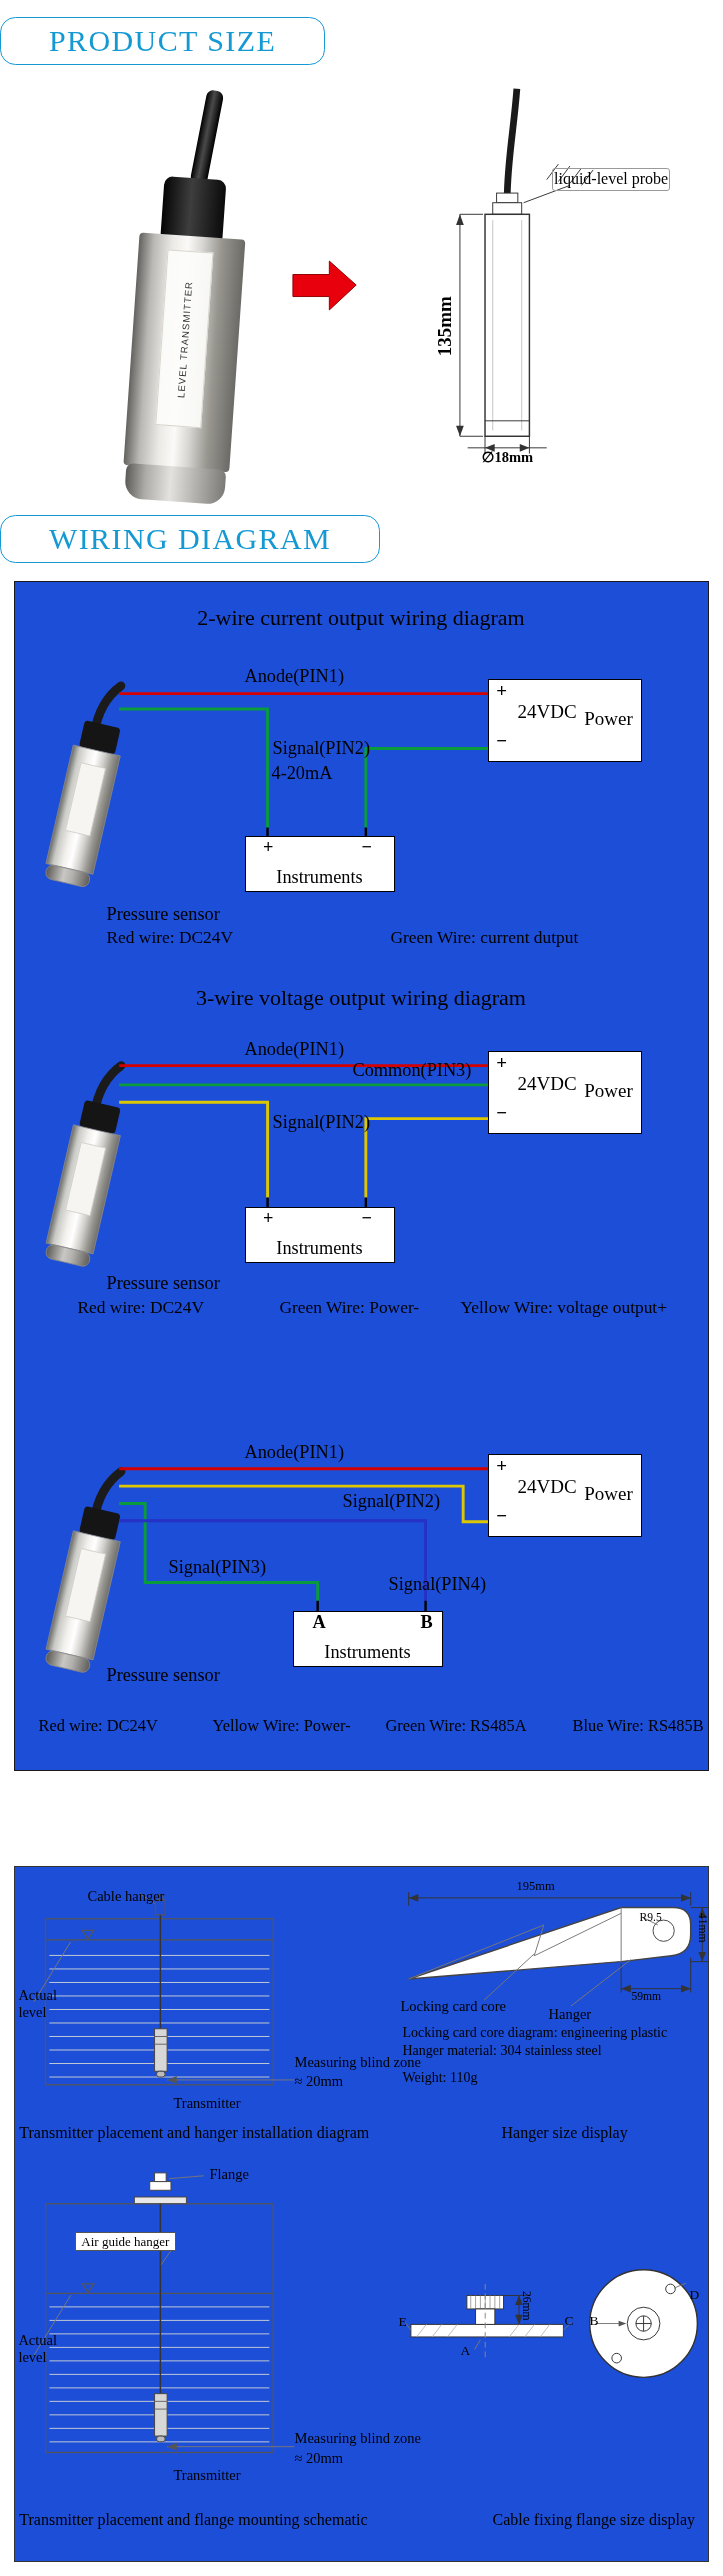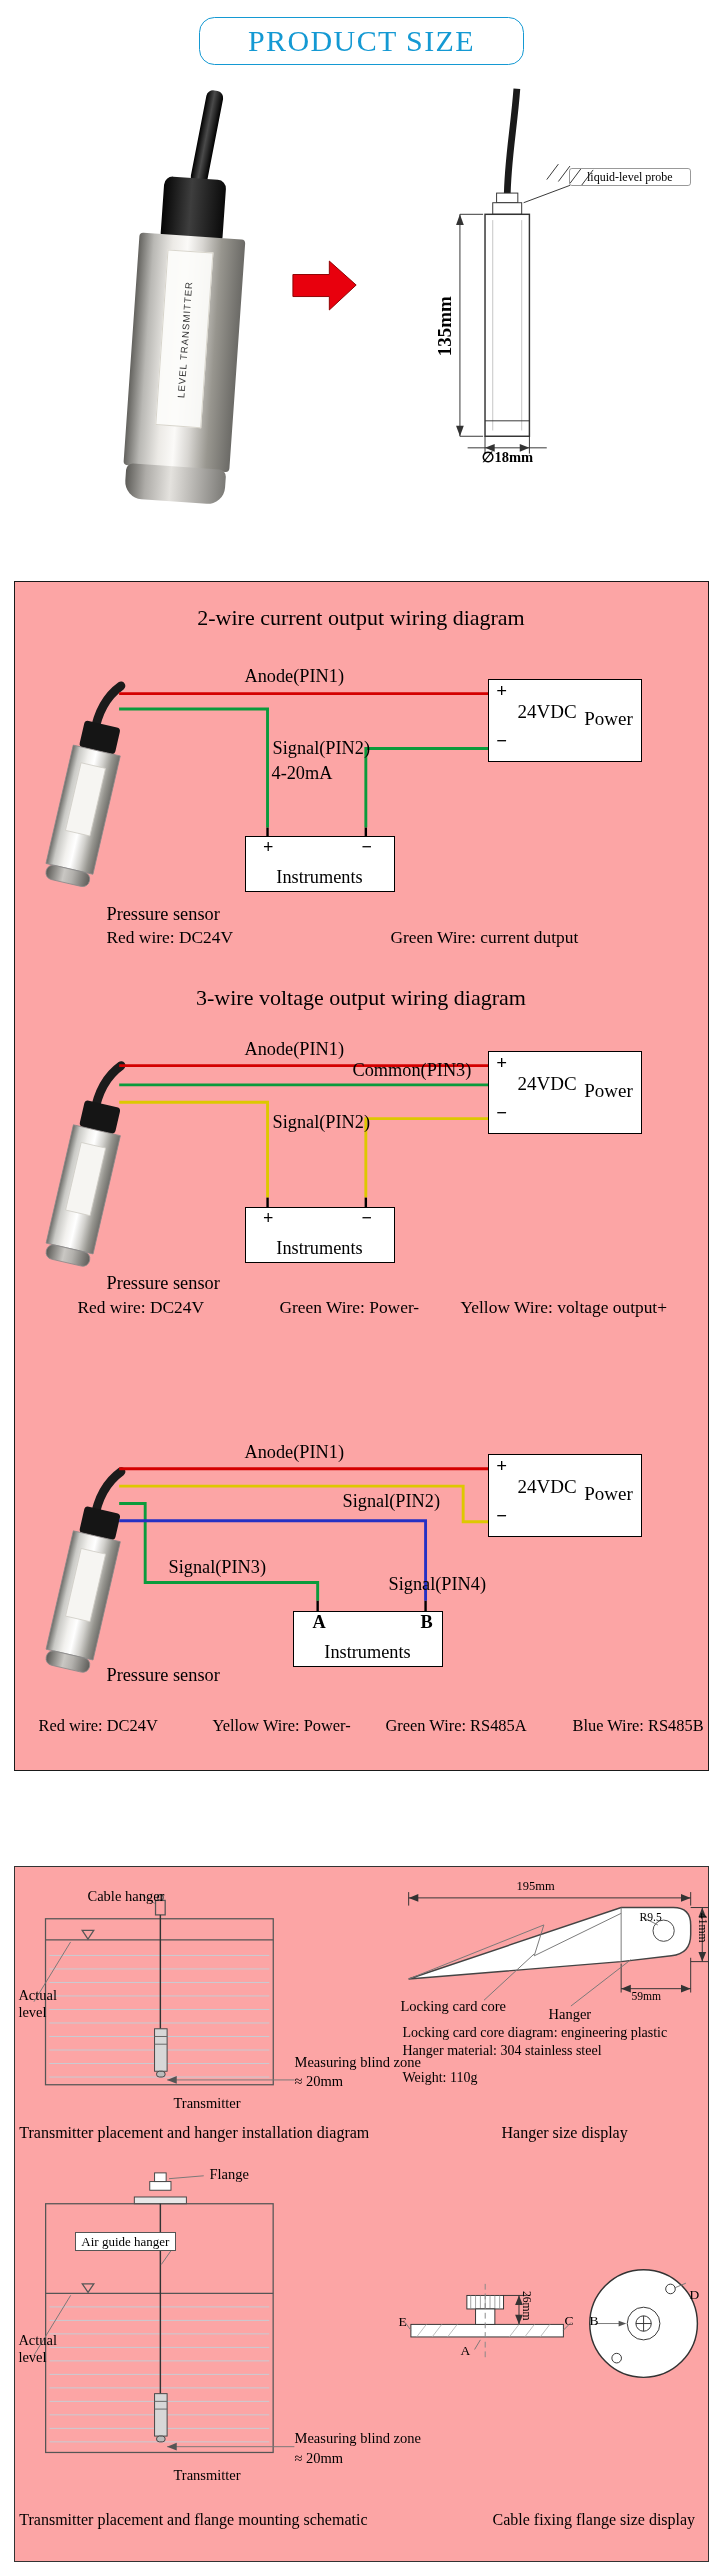--- a/index.html
+++ b/index.html
@@ -3,24 +3,24 @@
 <meta charset="utf-8">
 <style>
 *{margin:0;padding:0;box-sizing:border-box}
 :root{--accent:#1499d3;--wire-red:#d40000;--wire-green:#0a9b3c;--wire-yellow:#ddc800;--wire-blue:#2531c4}
 body{background:#fff}
 .page{position:relative;width:723px;height:2576px;margin:0 auto;background:#fff;
   font-family:"Liberation Serif",serif;color:#000;overflow:hidden}
 .abs{position:absolute}
 .l{position:absolute;white-space:nowrap;line-height:1.18}
 .wrap{white-space:normal}
-.pill-row{position:absolute;left:0;width:100%;display:flex;justify-content:center}
+.pill-row{position:absolute;left:0;width:100%;display:flex;justify-content:flex-start}
 .pill{border:1.9px solid var(--accent);color:var(--accent);background:#fff;border-radius:15.4px;
   font-size:30px;letter-spacing:1.4px;padding:5.8px 48px}
-.panel{position:absolute;background:#fca5a5}
+.panel{position:absolute;background:#1d4ed8}
 .wire{fill:none;stroke-width:3}
 .wred{stroke:var(--wire-red)} .wgreen{stroke:var(--wire-green)}
 .wyellow{stroke:var(--wire-yellow)} .wblue{stroke:var(--wire-blue)}
 .stub{stroke:#000;stroke-width:2.5}
 .thin{stroke:#555;stroke-width:1.3;fill:none}
 .thin2{stroke:#777;stroke-width:1;fill:none}
 .water{stroke:#c6cdd5;stroke-width:1}
 .dim{stroke:#333;stroke-width:1}
 .arrow{fill:#333}
 .dgtitle{position:absolute;left:0;width:100%;text-align:center;font-size:22px}
@@ -115,22 +115,25 @@
     <g>
       <line x1="88" y1="364" x2="88" y2="382" class="dim"></line>
       <line x1="134" y1="364" x2="134" y2="382" class="dim"></line>
       <line x1="70" y1="376" x2="152" y2="376" class="dim"></line>
       <polygon points="88,376 98,372 98,380" class="arrow"></polygon>
       <polygon points="134,376 124,372 124,380" class="arrow"></polygon>
     </g>
   </svg>
   <span class="l" style="left:405px;top:315px;width:81px;text-align:center;font-size:19px;font-weight:bold;transform:rotate(-90deg)">135mm</span>
   <span class="l" style="left:469px;top:449px;width:77px;text-align:center;font-size:14.5px;font-weight:bold">∅18mm</span>
-  <span class="l" style="left:569px;top:168px;font-size:12px;border:1px solid #999;border-radius:2.9px;padding:1px 17px">liquid-level probe</span>
-
+  <span class="l" style="left:552px;top:168px;font-size:16px;border:1px solid #999;border-radius:2.9px;padding:1px 1px">liquid-level probe</span>
+
+  <div class="pill-row" style="top:515px">
+    <div class="pill">WIRING DIAGRAM</div>
+  </div>
 
   <div class="panel" style="left:13.5px;top:581px;width:695px;height:1190px;border:1.9px solid #1a1a1a">
 
     <div class="wblock" style="top:15.4px;height:359px">
       <div class="dgtitle" style="top:7.7px">2-wire current output wiring diagram</div>
       <svg class="abs" style="left:0;top:0" width="693" height="359" viewBox="0 0 719 372">
         <g>
           <path d="M82,142 C86,118 96,102 110,92" stroke="#1b1b1b" stroke-width="9" fill="none" stroke-linecap="round"></path>
           <g transform="rotate(13 90 150)">
             <rect x="68" y="132" width="38" height="28" rx="4" fill="#151515"></rect>

